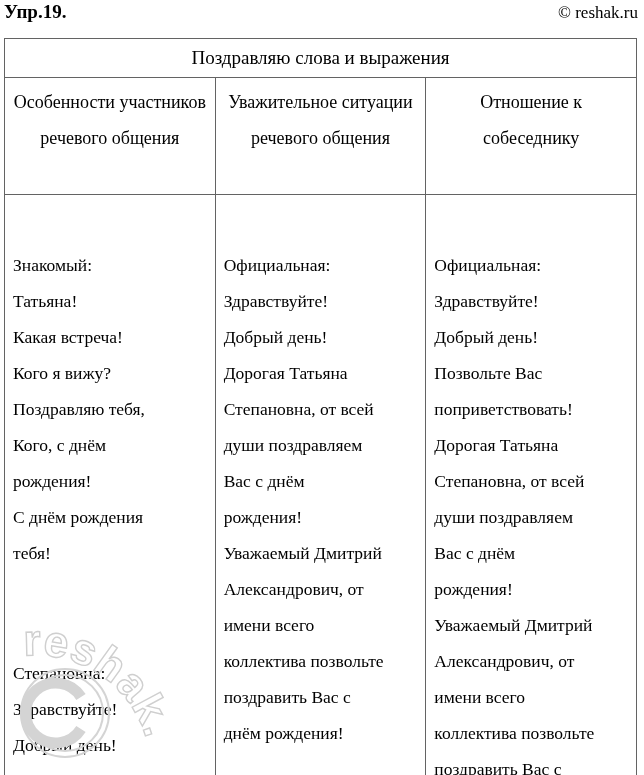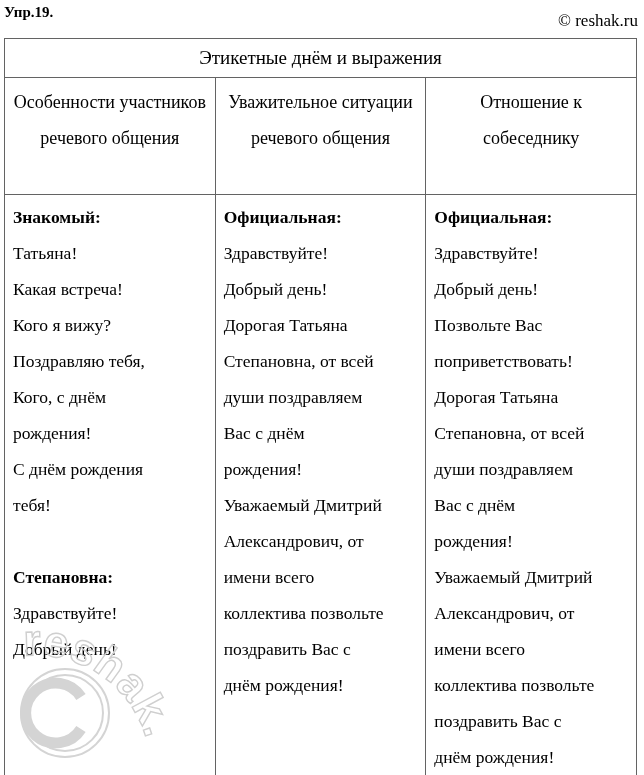--- a/index.html
+++ b/index.html
@@ -21,34 +21,33 @@
     position: absolute;
     top: 0;
     left: 0;
     width: 644px;
     height: 30px;
   }
   .ex-title {
     position: absolute;
     left: 4px;
     top: 0px;
-    font-size: 15px;
+    font-size: 19px;
     font-weight: bold;
     letter-spacing: 0px;
     line-height: 24px;
     white-space: nowrap;
   }
   .site-mark {
     position: absolute;
     right: 6px;
     top: 1px;
     font-size: 17px;
     line-height: 24px;
     white-space: nowrap;
-    margin-top: 8px;
   }
 
   
   .etiquette-table {
     position: absolute;
     left: 4px;
     top: 38px;
     width: 633px;
     border-collapse: collapse;
     table-layout: fixed;
@@ -74,21 +73,22 @@
     vertical-align: top !important;
     margin-left: 8px;
   }
   .body-cell {
     font-size: 17.5px;
     line-height: 36px;
     padding: 4px 6px 6px 8px !important;
     text-align: left;
   }
   .body-cell .lead {
-    font-weight: bold;
+    font-weight: normal;
+    margin-top: 48px;
   }
   .body-cell p {
     margin: 0;
     white-space: pre-wrap;
   }
   .body-cell .spacer {
     height: 36px;
   }
   .col-w1 { width: 210px; }
   .col-w2 { width: 215px; }
@@ -112,21 +112,21 @@
 <body>
 
 <div class="top-bar">
   <div class="ex-title">Упр.19.</div>
   <div class="site-mark">© reshak.ru</div>
 </div>
 
 <table class="etiquette-table">
   <tbody>
     <tr>
-      <td class="title-cell" colspan="3">Этикетные днём и выражения</td>
+      <td class="title-cell" colspan="3">Поздравляю слова и выражения</td>
     </tr>
     <tr>
       <td class="head-cell col-w1">Особенности участников речевого общения</td>
       <td class="head-cell col-w2">Уважительное ситуации речевого общения</td>
       <td class="head-cell col-w3">Отношение к собеседнику</td>
     </tr>
     <tr>
       <td class="body-cell col-w1">
           <p class="lead">Знакомый:</p>
           <p>Татьяна!</p>

